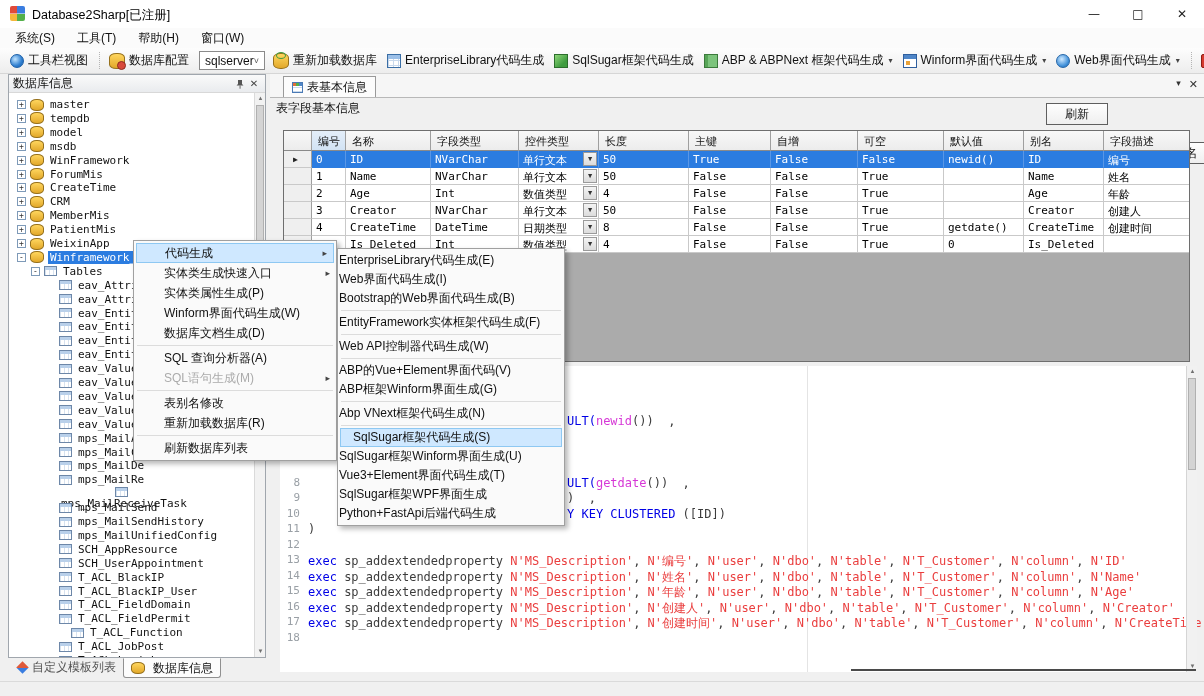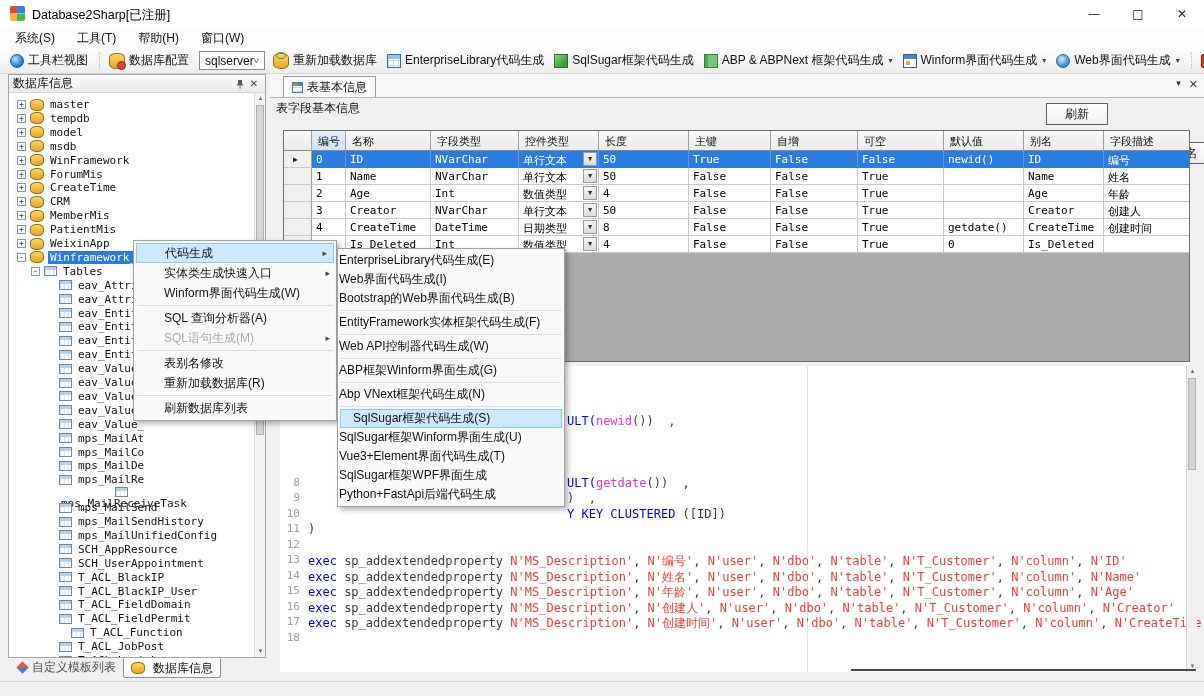--- a/index.html
+++ b/index.html
@@ -534,39 +534,42 @@
   <div id="code-scroll" class="abs">
     <span class="sb-arrow" style="top:0;">▲</span>
     <span class="sb-thumb" style="top:12px;height:92px;"></span>
     <span class="sb-arrow" style="bottom:0;">▼</span>
   </div>
   <div id="hsplit" class="abs"></div>
 
   <div id="ctx-menu" class="menu">
       <div class="mi hl"><span>代码生成</span><span class="marr">▸</span></div>
       <div class="mi"><span>实体类生成快速入口</span><span class="marr">▸</span></div>
+      <div class="mi"><span>实体类属性生成(P)</span></div>
       <div class="mi"><span>Winform界面代码生成(W)</span></div>
+      <div class="mi"><span>数据库文档生成(D)</span></div>
       <div class="msep"></div>
       <div class="mi"><span>SQL 查询分析器(A)</span></div>
       <div class="mi dis"><span>SQL语句生成(M)</span><span class="marr">▸</span></div>
       <div class="msep"></div>
       <div class="mi"><span>表别名修改</span></div>
       <div class="mi"><span>重新加载数据库(R)</span></div>
       <div class="msep"></div>
       <div class="mi"><span>刷新数据库列表</span></div>
     </div>
   <div id="sub-menu" class="menu">
       <div class="mi"><span>EnterpriseLibrary代码生成(E)</span></div>
       <div class="mi"><span>Web界面代码生成(I)</span></div>
       <div class="mi"><span>Bootstrap的Web界面代码生成(B)</span></div>
       <div class="msep"></div>
       <div class="mi"><span>EntityFramework实体框架代码生成(F)</span></div>
       <div class="msep"></div>
       <div class="mi"><span>Web API控制器代码生成(W)</span></div>
       <div class="msep"></div>
+      <div class="mi"><span>ABP的Vue+Element界面代码(V)</span></div>
       <div class="mi"><span>ABP框架Winform界面生成(G)</span></div>
       <div class="msep"></div>
       <div class="mi"><span>Abp VNext框架代码生成(N)</span></div>
       <div class="msep"></div>
       <div class="mi hl"><span>SqlSugar框架代码生成(S)</span></div>
       <div class="mi"><span>SqlSugar框架Winform界面生成(U)</span></div>
       <div class="mi"><span>Vue3+Element界面代码生成(T)</span></div>
       <div class="mi"><span>SqlSugar框架WPF界面生成</span></div>
       <div class="mi"><span>Python+FastApi后端代码生成</span></div>
     </div>

